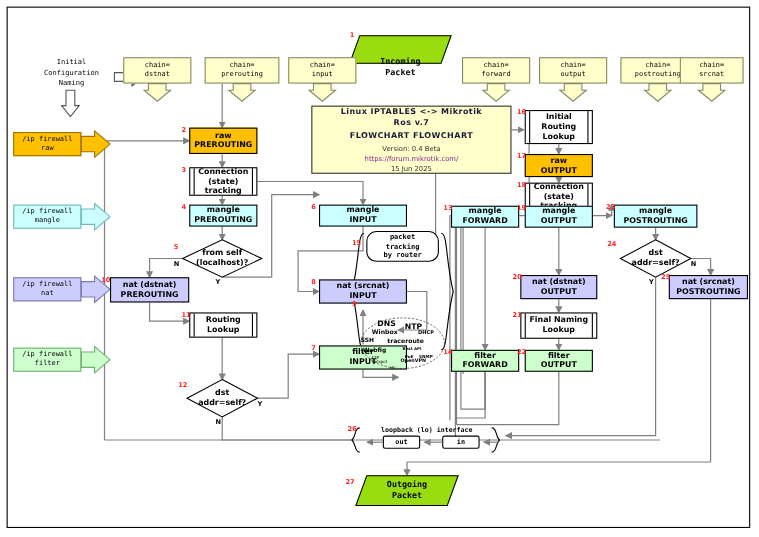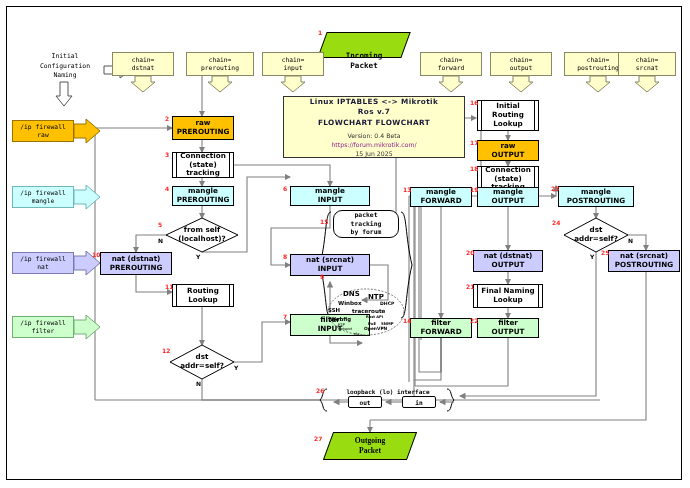--- a/index.html
+++ b/index.html
@@ -268,21 +268,21 @@
   </div>
 
   <div class="term" style="left:322px;top:32px;width:84px;height:26px;"></div>
   <div class="term-label" style="left:322px;top:20px;width:84px;height:26px;margin-top:28px;">
     <span>Incoming</span>
     <span>Packet</span>
   </div>
   <div class="num" style="left:318px;top:30px;">1</div>
 
   <div class="term" style="left:328px;top:432px;width:84px;height:28px;"></div>
-  <div class="term-label" style="left:328px;top:432px;width:84px;height:28px;font-family:Liberation Serif, serif;">
+  <div class="term-label" style="left:328px;top:432px;width:84px;height:28px;">
     <span>Outgoing</span>
     <span>Packet</span>
   </div>
   <div class="num" style="left:314px;top:436px;">27</div>
 
   <div class="chaintag" style="left:112px;top:52px;width:62px;height:24px;">
     <span>chain=</span>
     <span>dstnat</span>
   </div>
   <div class="chaintag" style="left:186px;top:52px;width:68px;height:24px;">
@@ -411,21 +411,21 @@
     <div><span>nat (srcnat)</span><br><span>INPUT</span></div>
   </div>
   <div class="num" style="left:283px;top:254px;">8</div>
 
   <div class="box filter" style="left:290px;top:314px;width:80px;height:22px;">
     <div><span>filter</span><br><span>INPUT</span></div>
   </div>
   <div class="num" style="left:283px;top:314px;">7</div>
 
   <div class="rp-box" style="left:333px;top:210px;width:66px;height:28px;">
-    <div><span>packet</span><br><span>tracking</span><br><span>by forum</span></div>
+    <div><span>packet</span><br><span>tracking</span><br><span>by router</span></div>
   </div>
   <div class="num" style="left:320px;top:219px;">15</div>
 
   <div class="num" style="left:320px;top:274px;">9</div>
 
   <div class="abs" style="left:326px;top:240px;width:80px;height:48px;margin-top:48px;">
     <svg width="80" height="48">
       <ellipse cx="40" cy="24" rx="38" ry="23" fill="none" stroke="#444" stroke-width="0.7" stroke-dasharray="2,1.5"></ellipse>
     </svg>
     <span class="wc" style="left:17px;top:3px;font-size:7px;font-weight:bold;">DNS</span>

